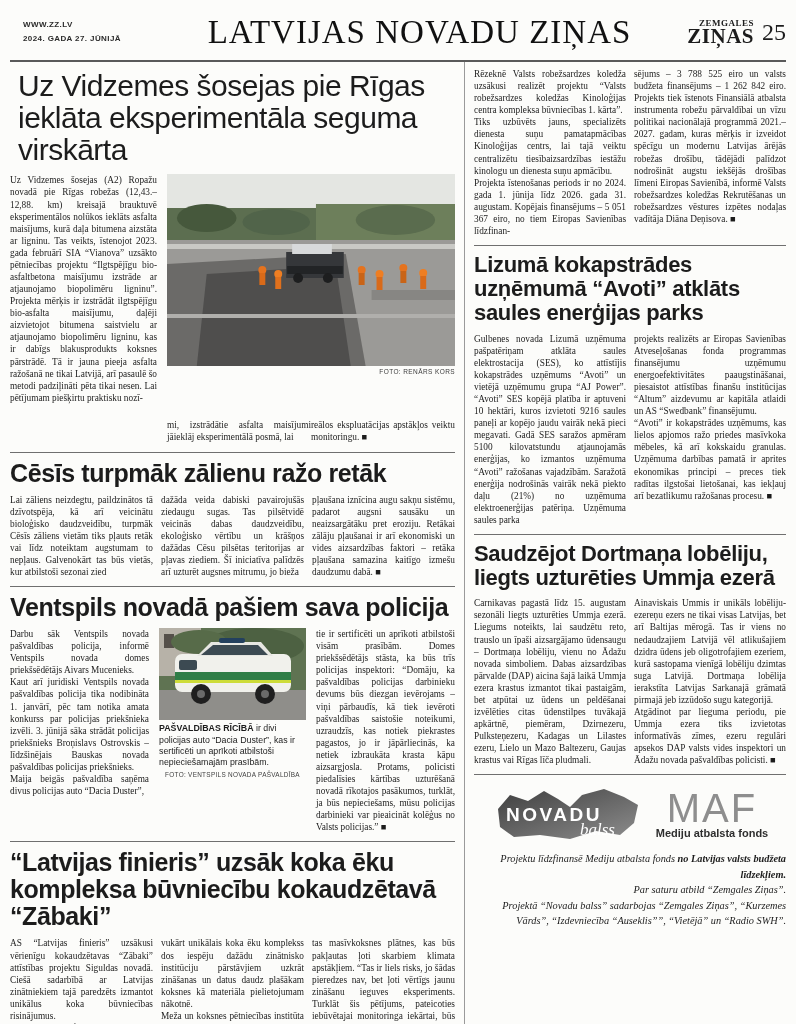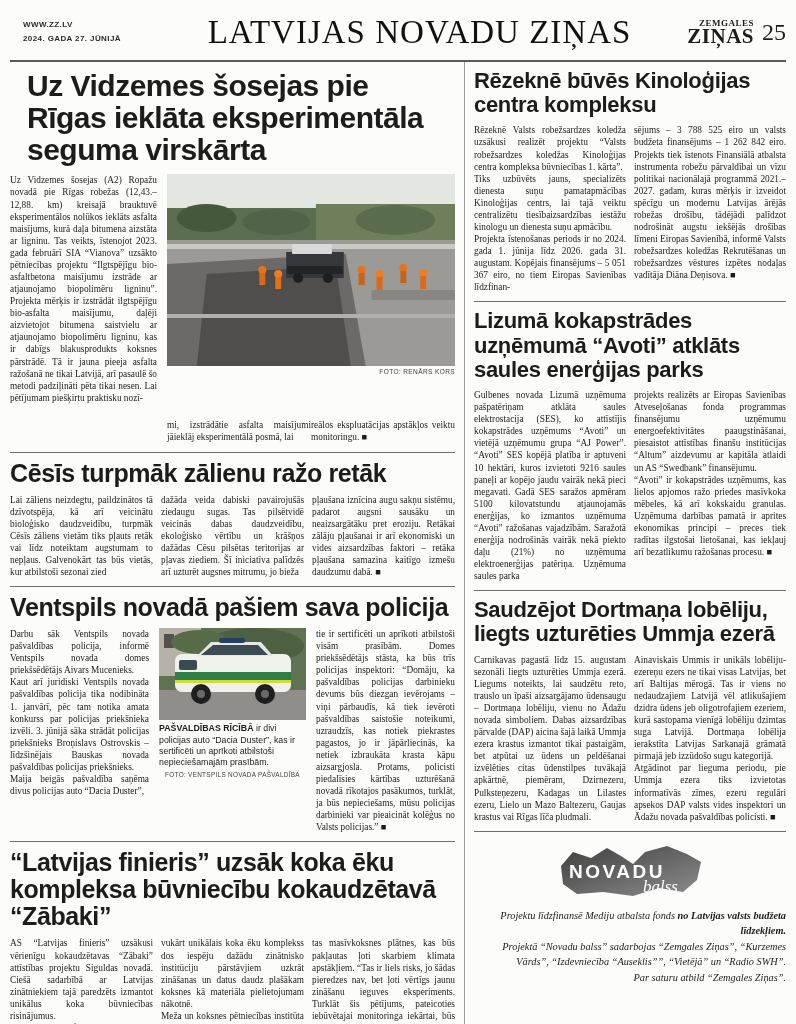--- a/index.html
+++ b/index.html
@@ -20,21 +20,21 @@
   .brand .b-top { font-size:9px; letter-spacing:.5px; display:block; }
   .brand .b-bottom { font-size:21px; letter-spacing:.5px; display:block; }
   .page-num { font-size:24px; font-family:"Liberation Serif",serif; }
   .header-rule { border:0; border-top:2px solid #5a5a5a; margin:2px 0 0; }
 
   
   .main { display:flex; }
   .region-left { width:455px; padding:6px 9px 0 0; border-right:1px solid #9a9a9a; }
   .region-right { flex:1; padding:6px 0 0 9px; }
 
-  h1.headline { font-family:"Liberation Sans",sans-serif; font-weight:bold; font-size:30px; line-height:1.06; letter-spacing:-.5px; margin:2px 17px 9px; }
+  h1.headline { font-family:"Liberation Sans",sans-serif; font-weight:normal; font-size:30px; line-height:1.06; letter-spacing:-.5px; margin:2px 8px 9px; }
   h2.headline { font-family:"Liberation Sans",sans-serif; font-weight:bold; font-size:25px; line-height:1.08; letter-spacing:-.4px; margin:1px 0 7px; }
   h3.headline { font-family:"Liberation Sans",sans-serif; font-weight:bold; font-size:22px; line-height:1.1; letter-spacing:-.3px; margin:1px 0 7px; }
 
   .body-text { font-size:9.3px; line-height:1.3; text-align:justify; white-space:pre-line; }
   .cols { display:flex; gap:8px; }
   .cols > .col { flex:1 1 0; min-width:0; }
 
   hr.art-rule { border:0; border-top:1px solid #6f6f6f; margin:8px 0 7px; }
 
   
@@ -197,21 +197,20 @@
           <div class="col body-text">tas masīvkoksnes plātnes, kas būs pakļautas ļoti skarbiem klimata apstākļiem. “Tas ir liels risks, jo šādas pieredzes nav, bet ļoti vērtīgs jaunu zināšanu ieguves eksperiments. Turklāt šis pētījums, pateicoties iebūvētajai monitoringa iekārtai, būs ilglaicīgs,” skaidro A. Domkins.
 Jaunais koka ēku komplekss ir piecu miljonu eiro zaļās investīcijas Siguldas novadā un Gaujas Nacionālajā parkā. Jauno kokaudzētavas ēku kompleksu plānots pabeigt 2025. gadā. ■</div>
         </div>
       </div>
 
     </div>
 
     <div class="region-right">
 
       <div>
-        <h3 class="headline">Rēzeknē būvēs Kinoloģijas centra kompleksu</h3>
         <div class="cols">
           <div class="col body-text">Rēzeknē Valsts robežsardzes koledža uzsākusi realizēt projektu “Valsts robežsardzes koledžas Kinoloģijas centra kompleksa būvniecības 1. kārta”.
 Tiks uzbūvēts jauns, specializēts dienesta suņu pamatapmācības Kinoloģijas centrs, lai tajā veiktu centralizētu tiesībaizsardzības iestāžu kinologu un dienesta suņu apmācību.
 Projekta īstenošanas periods ir no 2024. gada 1. jūnija līdz 2026. gada 31. augustam. Kopējais finansējums – 5 051 367 eiro, no tiem Eiropas Savienības līdzfinan-</div>
           <div class="col body-text">sējums – 3 788 525 eiro un valsts budžeta finansējums – 1 262 842 eiro. Projekts tiek īstenots Finansiālā atbalsta instrumenta robežu pārvaldībai un vīzu politikai nacionālajā programmā 2021.–2027. gadam, kuras mērķis ir izveidot spēcīgu un modernu Latvijas ārējās robežas drošību, tādējādi palīdzot nodrošināt augstu iekšējās drošības līmeni Eiropas Savienībā, informē Valsts robežsardzes koledžas Rekrutēšanas un robežsardzes vēstures izpētes nodaļas vadītāja Diāna Deņisova. ■</div>
         </div>
       </div>
 
       <hr class="art-rule">
 
@@ -242,22 +241,26 @@
           <defs>
             <linearGradient id="lvgrad" x1="0" y1="0" x2="1" y2="1">
               <stop offset="0" stop-color="#3f3f3f"></stop>
               <stop offset="1" stop-color="#8d8d8d"></stop>
             </linearGradient>
           </defs>
           <path d="M6,24 L18,10 L36,16 L52,6 L66,14 L78,22 L90,10 L112,4 L132,12 L146,20 L142,38 L128,50 L104,46 L78,54 L48,50 L22,52 L8,42 Z" fill="url(#lvgrad)"></path>
           <text x="14" y="36" font-family="Liberation Sans, sans-serif" font-size="19" font-weight="bold" letter-spacing="2.5" fill="#ffffff">NOVADU</text>
           <text x="88" y="50" font-family="Liberation Serif, serif" font-size="17" font-style="italic" fill="#ffffff">balss</text>
         </svg>
+        <div class="maf">
+          <div class="maf-abbr">MAF</div>
+          <div class="maf-sub">Mediju atbalsta fonds</div>
+        </div>
       </div>
       <div class="footer-credits">
         <div><span>Projektu līdzfinansē Mediju atbalsta fonds </span><span class="bold">no Latvijas valsts budžeta līdzekļiem.</span></div>
+        <div>Par saturu atbild “Zemgales Ziņas”.</div>
         <div>Projektā “Novadu balss” sadarbojas “Zemgales Ziņas”, “Kurzemes Vārds”, “Izdevniecība “Auseklis””, “Vietējā” un “Radio SWH”.</div>
-        <div>Par saturu atbild “Zemgales Ziņas”.</div>
       </div>
 
     </div>
   </div>
 </div>
 
 </body></html>

